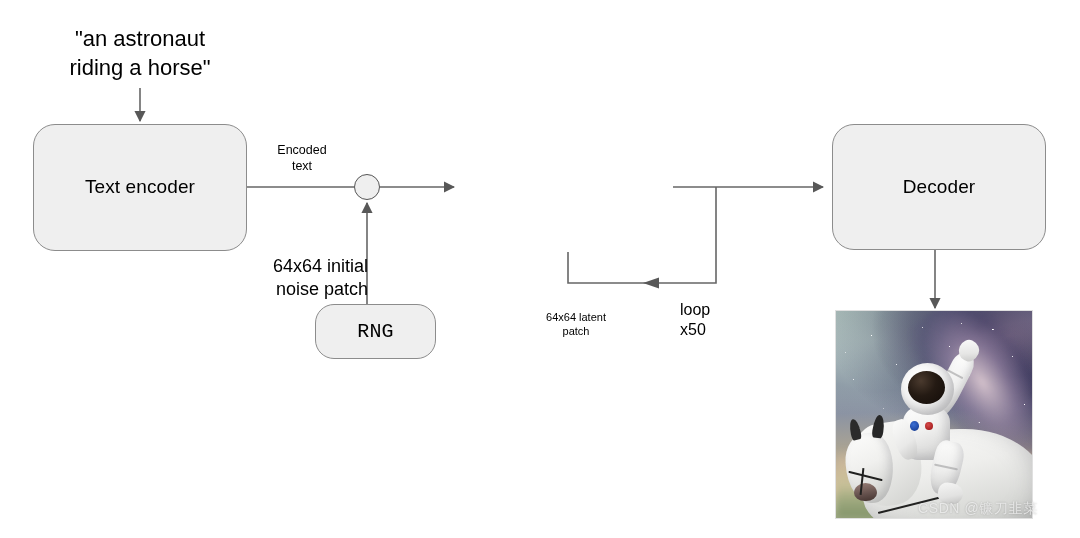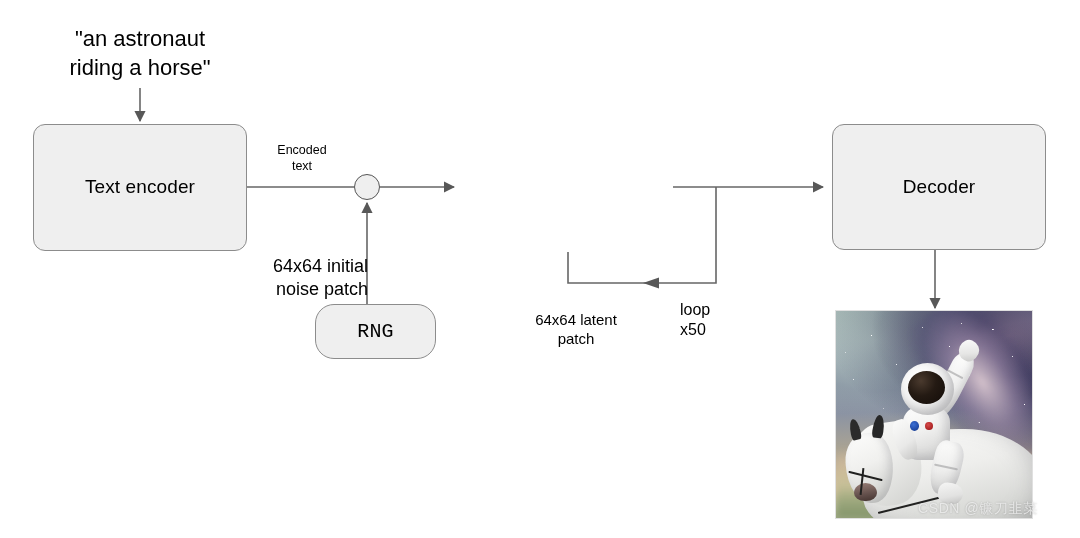--- a/index.html
+++ b/index.html
@@ -23,21 +23,21 @@
     top: 0;
     width: 1080px;
     height: 538px;
     pointer-events: none;
   }
   .node {
     position: absolute;
     box-sizing: border-box;
     background: #efefef;
     border: 1.6px solid #8c8c8c;
-    border-radius: 12px;
+    border-radius: 22px;
     display: flex;
     align-items: center;
     justify-content: center;
     color: #000000;
     font-family: "Liberation Sans", sans-serif;
   }
   .node-label {
     font-size: 19px;
     line-height: 1.2;
     letter-spacing: 0.1px;
@@ -86,21 +86,21 @@
     left: 268px;
     top: 255px;
     width: 100px;
     font-size: 18px;
     text-align: right;
   }
   #label-latent-patch {
     left: 522px;
     top: 310px;
     width: 108px;
-    font-size: 15px;
+    font-size: 11px;
   }
   #label-loop {
     left: 680px;
     top: 300px;
     width: 80px;
     font-size: 16px;
     text-align: left;
     line-height: 1.22;
   }
 

